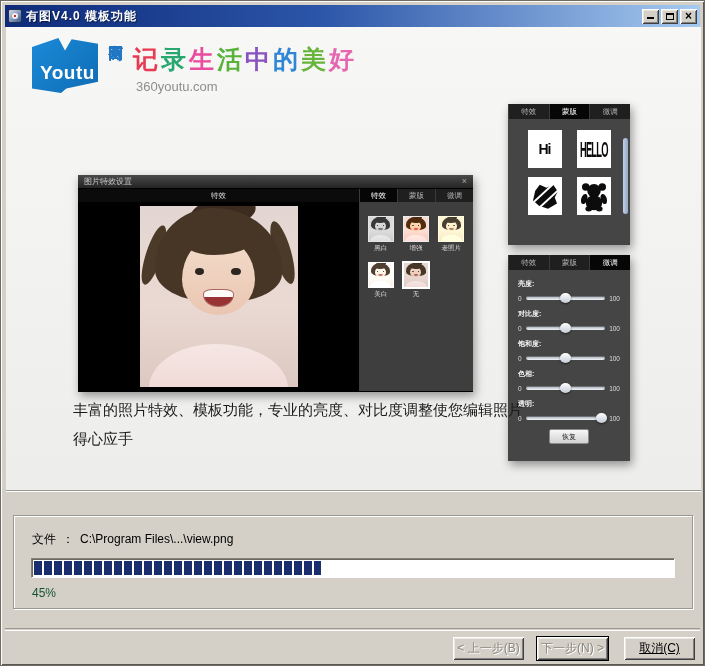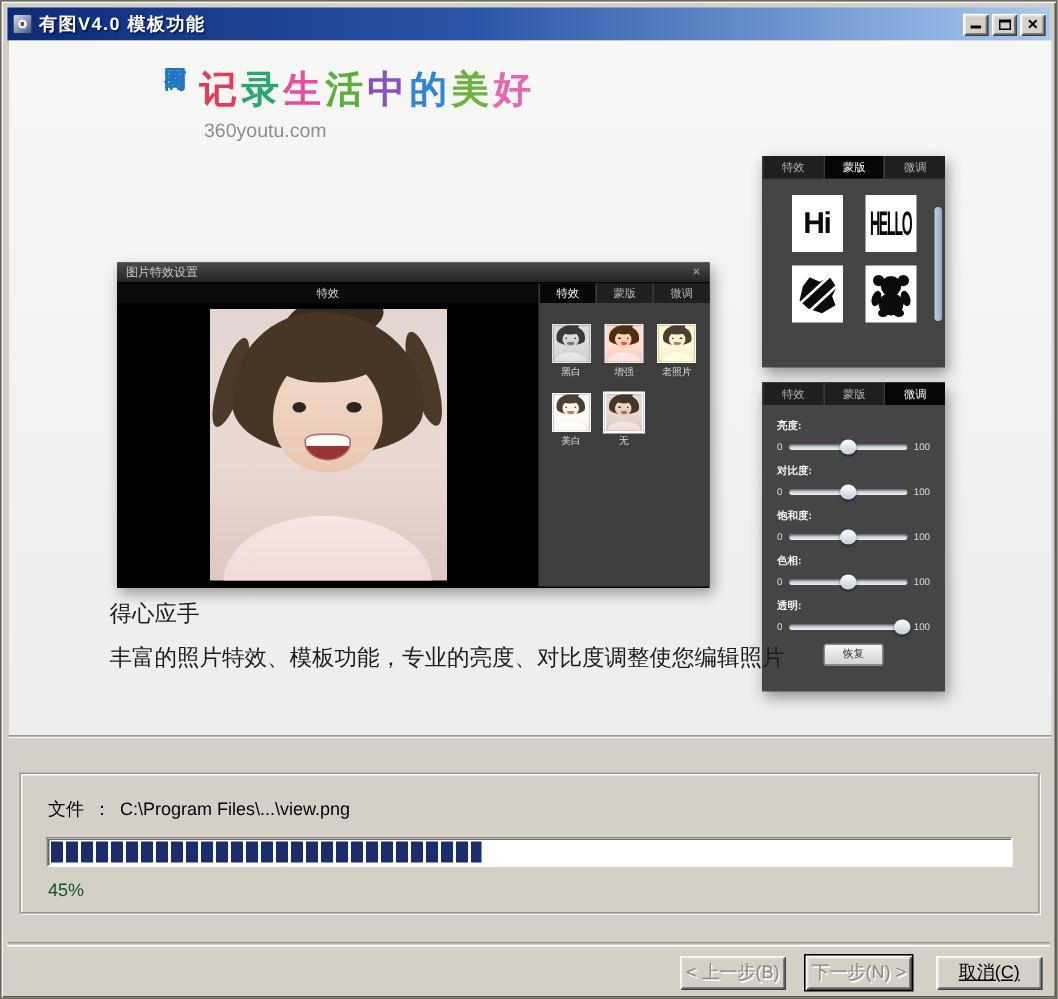--- a/index.html
+++ b/index.html
@@ -108,21 +108,21 @@
   .p-eye.left { left:35%; } .p-eye.right { right:36%; }
   .p-mouth { position:absolute; left:40%; top:46%; width:20%; height:10%; background:linear-gradient(#fdfbf8 0 46%, #933 46%); border:1px solid #a66; border-radius:38% 38% 58% 58%/30% 30% 80% 80%; }
   .p-shirt { position:absolute; left:6%; bottom:-3%; width:88%; height:27%; background:linear-gradient(#f6e7e4,#efd9d6); border-radius:48% 52% 0 0/90% 90% 0 0; }
 
   
   .side-panel { position:absolute; background:#454545; box-shadow:2px 4px 9px rgba(0,0,0,.4); }
   .side-panel .tabstrip { height:15px; }
   #mask-panel { left:502px; top:77px; width:122px; height:141px; }
   .mask-grid { display:grid; grid-template-columns:repeat(2,1fr); gap:9px 0; padding:11px 12px 0; justify-items:center; }
   .mask-tile { width:34px; height:38px; background:#fff; display:flex; align-items:center; justify-content:center; overflow:hidden; }
-  .mask-text { font-weight:bold; font-size:20px; color:#0a0a0a; letter-spacing:-1px; }
+  .mask-text { font-weight:bold; font-size:14px; color:#0a0a0a; letter-spacing:-1px; }
   .mask-text.condensed { font-size:12px; transform:scaleY(1.9) scaleX(0.78); letter-spacing:-1px; }
   .vscrollbar { position:absolute; right:2px; top:34px; width:5px; height:76px; background:linear-gradient(90deg,#c2d0e2,#93a9c6); border-radius:3px; }
 
   #adjust-panel { left:502px; top:228px; width:122px; height:206px; }
   .sliders { padding:9px 10px 0; }
   .slider-block { margin-bottom:6px; }
   .sl-label { font-size:7px; color:#f2f2f2; font-weight:bold; margin-bottom:4px; }
   .sl-row { display:flex; align-items:center; gap:4px; height:10px; }
   .sl-min,.sl-max { font-size:6.5px; color:#ddd; }
   .sl-track { position:relative; flex:1; height:4px; border-radius:2px;
@@ -187,20 +187,23 @@
           <span class="glyph-max"></span>
         </div>
       <div class="win-btn">
           <span class="glyph-close">×</span>
         </div>
     </div>
   </div>
 
   <div class="content">
 
+    <div class="logo-book">
+      <span class="logo-text">Youtu</span>
+    </div>
     <div class="logo-vert">有图网</div>
     <div class="slogan"><span style="color: rgb(232, 58, 82);">记</span><span style="color: rgb(40, 168, 112);">录</span><span style="color: rgb(234, 77, 160);">生</span><span style="color: rgb(88, 178, 58);">活</span><span style="color: rgb(138, 82, 192);">中</span><span style="color: rgb(47, 134, 214);">的</span><span style="color: rgb(104, 180, 60);">美</span><span style="color: rgb(230, 102, 176);">好</span></div>
     <div class="site">360youtu.com</div>
 
     <div class="app">
       <div class="app-title">
         <span class="app-title-text">图片特效设置</span>
         <span class="app-close">×</span>
       </div>
       <div class="app-header">
@@ -398,22 +401,22 @@
         <div class="sl-thumb" style="left: calc(95% - 5px);"></div>
       </div>
       <span class="sl-max">100</span>
     </div>
   </div>
 </div>
       <div class="reset-btn">恢复</div>
     </div>
 
     <div class="description">
+      <div>丰富的照片特效、模板功能，专业的亮度、对比度调整使您编辑照片</div>
       <div>得心应手</div>
-      <div>丰富的照片特效、模板功能，专业的亮度、对比度调整使您编辑照片</div>
     </div>
   </div>
 
   <div class="groupbox">
     <div class="file-row">
       <span>文件</span><span>：</span><span>C:\Program Files\...\view.png</span>
     </div>
     <div class="trough">
       <div class="fill" style="width: 45%; background: repeating-linear-gradient(90deg, rgb(26, 46, 110) 0px, rgb(26, 46, 110) 8px, rgb(255, 255, 255) 8px, rgb(255, 255, 255) 10px);"></div>
     </div>

